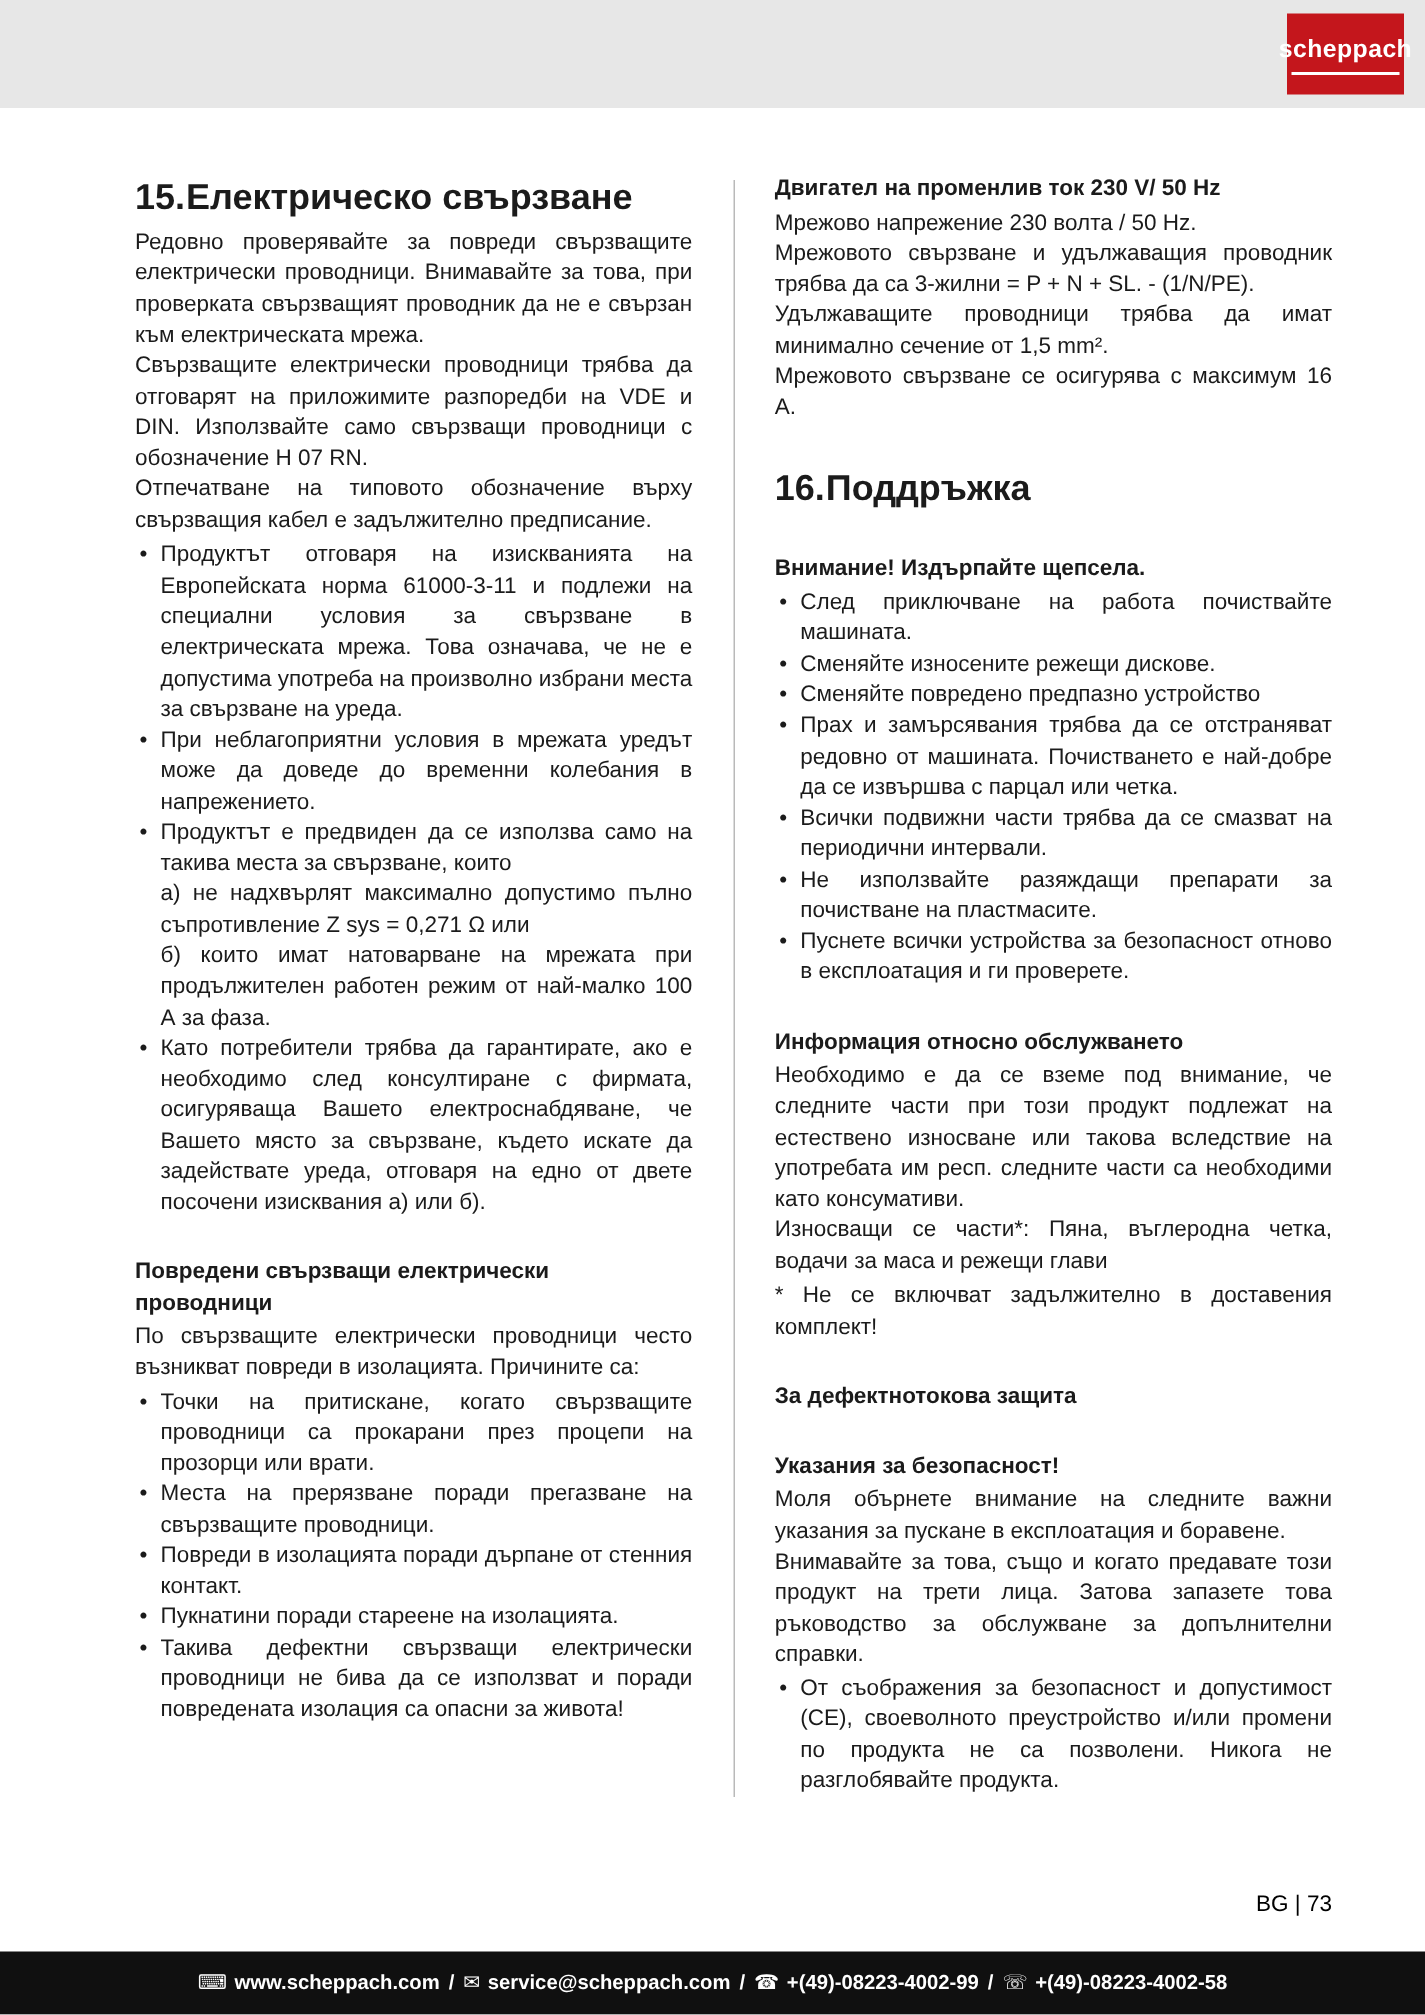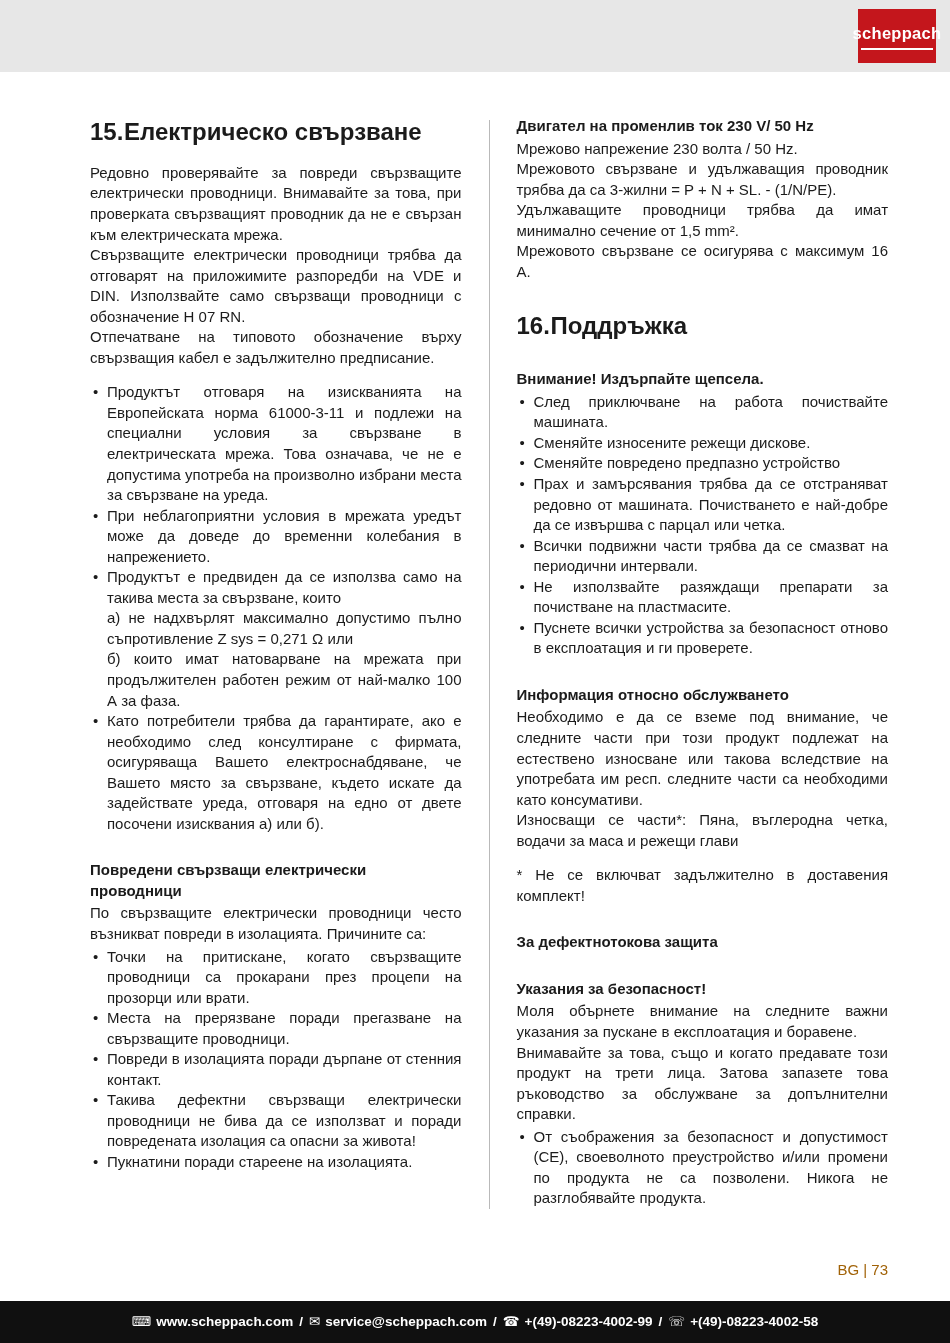--- a/index.html
+++ b/index.html
@@ -16,32 +16,32 @@
     background: var(--logo_red, #c4161c); color: #fff;
     display: flex; flex-direction: column; align-items: center; justify-content: center;
   }
   .logo-text { font-weight: bold; font-size: 16.5px; letter-spacing: 0.3px; }
   .logo-line { width: 72px; height: 2px; background: #ffffff; margin-top: 3px; }
 
   .content { display: flex; align-items: stretch; padding: 44px 62px 0 90px; }
   .col { width: 372px; }
   .divider { width: 1px; background: #b9b9b9; margin: 4px 27px 0 27px; }
 
-  .blk { margin-top: 14px; }
+  .blk { margin-top: 3px; }
   .col > .blk:first-child { margin-top: 0; }
   .b-h1 { margin-top: 28px; font-size: 24px; font-weight: bold; }
   .b-h1 .num { display: inline-block; min-width: 34px; }
   .b-h2 { margin-top: 26px; font-weight: bold; text-align: left; }
   .blk.tight { margin-top: 2px; }
   .b-p { text-align: justify; white-space: pre-line; }
   .b-bullets { list-style: none; padding: 0; margin-bottom: 0; }
   .b-bullets li { position: relative; padding-left: 17px; text-align: justify; white-space: pre-line; }
   .b-bullets li::before { content: "\2022"; position: absolute; left: 3px; }
 
-  .page-num { position: absolute; right: 62px; bottom: 62px; font-size: 15px; color: #a16207; }
+  .page-num { position: absolute; right: 62px; bottom: 62px; font-size: 15px; color: #000000; }
 
   .contact-bar {
     position: absolute; left: 0; right: 0; bottom: 0; height: 42px;
     background: var(--footer_black, #101010); color: #ffffff;
     display: flex; align-items: center; justify-content: center;
     font-size: 13.5px; font-weight: bold; white-space: nowrap;
   }
   .contact-bar .ic { margin: 0 5px 0 0; font-weight: normal; }
   .contact-bar .sep { margin: 0 6px; }
 </style>
@@ -70,22 +70,22 @@
 а) не надхвърлят максимално допустимо пълно съпротивление Z sys = 0,271 Ω или
 б) които имат натоварване на мрежата при продължителен работен режим от най-малко 100 А за фаза.</li>
           <li>Като потребители трябва да гарантирате, ако е необходимо след консултиране с фирмата, осигуряваща Вашето електроснабдяване, че Вашето място за свързване, където искате да задействате уреда, отговаря на едно от двете посочени изисквания а) или б).</li>
         </ul>
         <div class="blk b-h2">Повредени свързващи електрически проводници</div>
         <div class="blk b-p tight">По свързващите електрически проводници често възникват повреди в изолацията. Причините са:</div>
         <ul class="blk b-bullets tight">
           <li>Точки на притискане, когато свързващите проводници са прокарани през процепи на прозорци или врати.</li>
           <li>Места на прерязване поради прегазване на свързващите проводници.</li>
           <li>Повреди в изолацията поради дърпане от стенния контакт.</li>
+          <li>Пукнатини поради стареене на изолацията.</li>
           <li>Такива дефектни свързващи електрически проводници не бива да се използват и поради повредената изолация са опасни за живота!</li>
-          <li>Пукнатини поради стареене на изолацията.</li>
         </ul>
       </div>
     <div class="divider"></div>
     <div class="col" id="right-col">
         <div class="blk b-h2">Двигател на променлив ток 230 V/ 50 Hz</div>
         <div class="blk b-p tight">Мрежово напрежение 230 волта / 50 Hz.
 Мрежовото свързване и удължаващия проводник трябва да са 3-жилни = P + N + SL. - (1/N/PE).
 Удължаващите проводници трябва да имат минимално сечение от 1,5 mm².
 Мрежовото свързване се осигурява с максимум 16 A.</div>
         <div class="blk b-h1"><span class="num">16.</span><span>Поддръжка</span></div>

